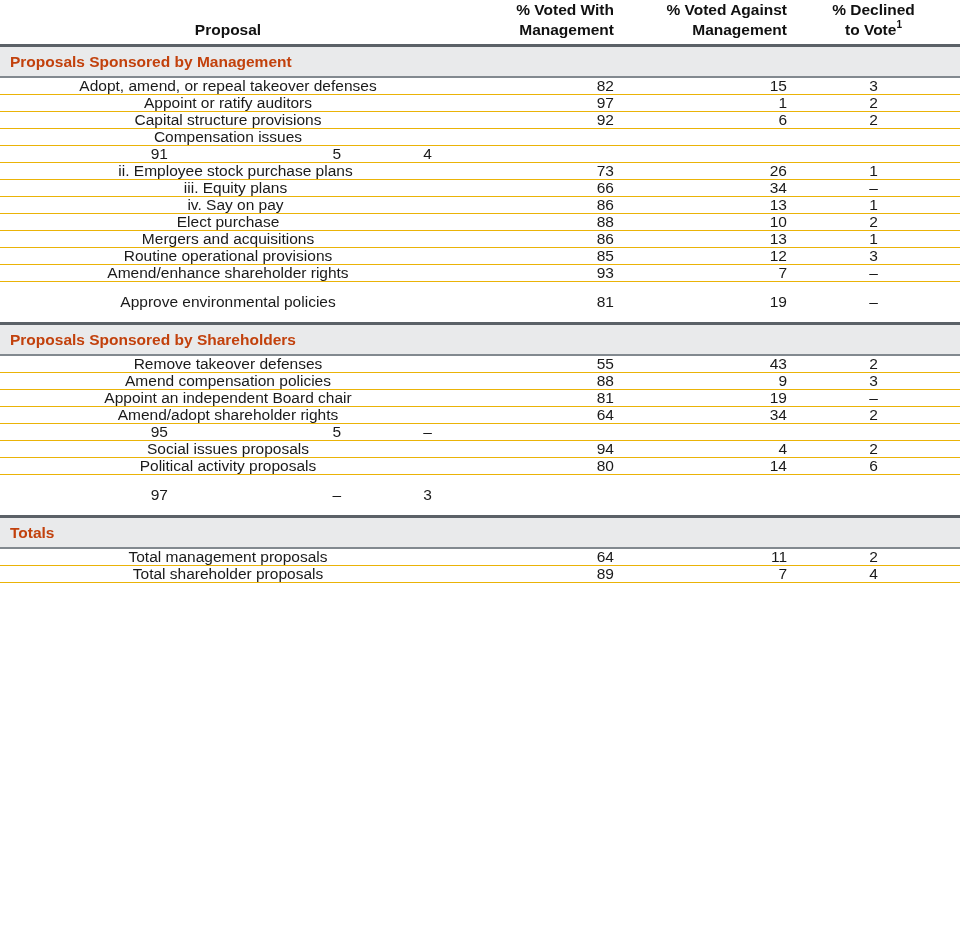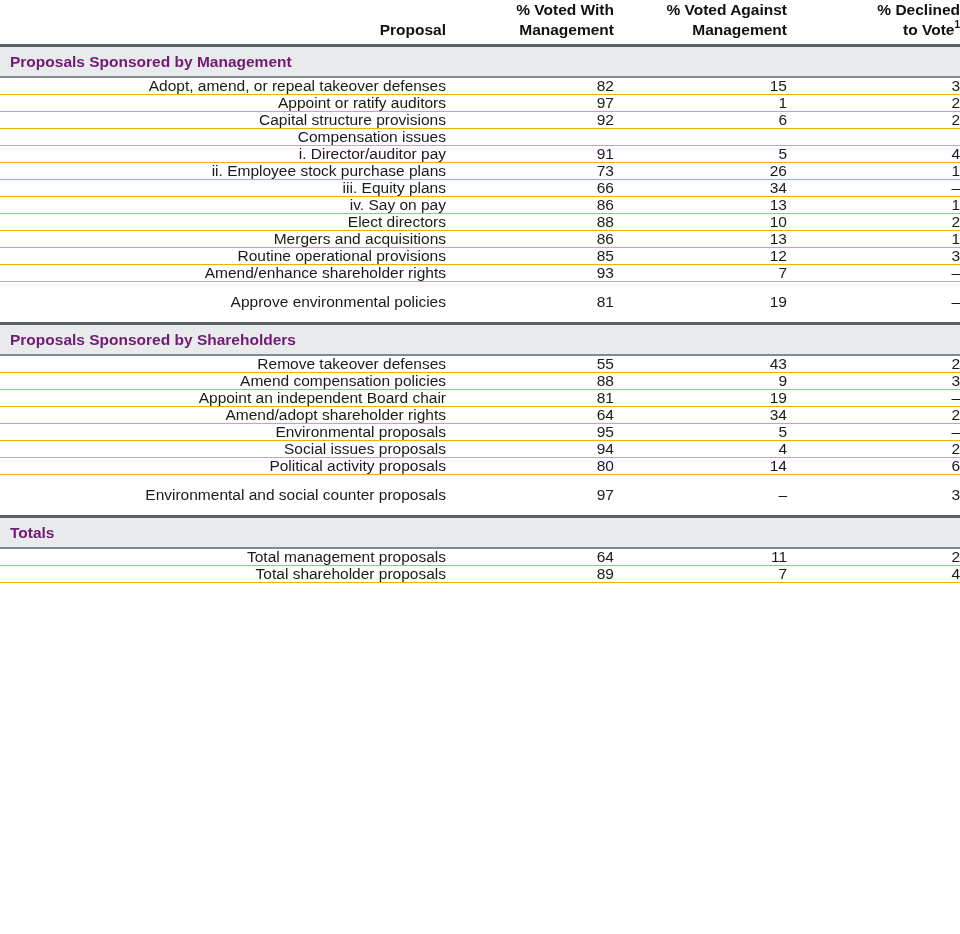--- a/index.html
+++ b/index.html
@@ -5,24 +5,24 @@
   * { margin:0; padding:0; box-sizing:border-box; }
   html,body { background:#ffffff; }
   body {
     font-family:"Liberation Sans", sans-serif;
     color:#1a1a1a;
     -webkit-font-smoothing:antialiased;
   }
   .vote-table { width:960px; }
 
   
-  .col-proposal { width:446px; text-align:right; padding-left:10px; }
+  .col-proposal { width:446px; text-align:center; padding-left:10px; }
   .col-with     { width:168px; text-align:right; }
   .col-against  { width:173px; text-align:right; }
-  .col-declined { width:173px; text-align:right; }
+  .col-declined { width:173px; text-align:center; }
 
   
   .thead {
     display:flex;
     align-items:flex-end;
     height:44px;
     padding-bottom:5px;
     font-weight:bold;
     font-size:15.5px;
     line-height:1.25;
@@ -34,21 +34,21 @@
   
   .section-band {
     height:34px;
     border-top:3px solid #5b6167;
     border-bottom:2px solid #82898f;
     background:#e9eaeb;
     display:flex;
     align-items:center;
     font-weight:bold;
     font-size:15.5px;
-    color:#701a75;
+    color:#c2410c;
     padding-left:10px;
   }
 
   
   .row {
     display:flex;
     align-items:center;
     height:17px;
     border-bottom:1px solid #eab308;
     font-size:15.5px;
@@ -101,21 +101,20 @@
         <div class="col-against">6</div>
         <div class="col-declined">2</div>
       </div>
       <div class="row">
         <div class="col-proposal">Compensation issues</div>
         <div class="col-with"></div>
         <div class="col-against"></div>
         <div class="col-declined"></div>
       </div>
       <div class="row indent">
-        <div class="col-proposal">i. Director/auditor pay</div>
         <div class="col-with">91</div>
         <div class="col-against">5</div>
         <div class="col-declined">4</div>
       </div>
       <div class="row indent">
         <div class="col-proposal">ii. Employee stock purchase plans</div>
         <div class="col-with">73</div>
         <div class="col-against">26</div>
         <div class="col-declined">1</div>
       </div>
@@ -125,21 +124,21 @@
         <div class="col-against">34</div>
         <div class="col-declined">–</div>
       </div>
       <div class="row indent">
         <div class="col-proposal">iv. Say on pay</div>
         <div class="col-with">86</div>
         <div class="col-against">13</div>
         <div class="col-declined">1</div>
       </div>
       <div class="row">
-        <div class="col-proposal">Elect directors</div>
+        <div class="col-proposal">Elect purchase</div>
         <div class="col-with">88</div>
         <div class="col-against">10</div>
         <div class="col-declined">2</div>
       </div>
       <div class="row">
         <div class="col-proposal">Mergers and acquisitions</div>
         <div class="col-with">86</div>
         <div class="col-against">13</div>
         <div class="col-declined">1</div>
       </div>
@@ -182,39 +181,37 @@
         <div class="col-against">19</div>
         <div class="col-declined">–</div>
       </div>
       <div class="row">
         <div class="col-proposal">Amend/adopt shareholder rights</div>
         <div class="col-with">64</div>
         <div class="col-against">34</div>
         <div class="col-declined">2</div>
       </div>
       <div class="row">
-        <div class="col-proposal">Environmental proposals</div>
         <div class="col-with">95</div>
         <div class="col-against">5</div>
         <div class="col-declined">–</div>
       </div>
       <div class="row">
         <div class="col-proposal">Social issues proposals</div>
         <div class="col-with">94</div>
         <div class="col-against">4</div>
         <div class="col-declined">2</div>
       </div>
       <div class="row">
         <div class="col-proposal">Political activity proposals</div>
         <div class="col-with">80</div>
         <div class="col-against">14</div>
         <div class="col-declined">6</div>
       </div>
       <div class="row no-border">
-        <div class="col-proposal">Environmental and social counter proposals</div>
         <div class="col-with">97</div>
         <div class="col-against">–</div>
         <div class="col-declined">3</div>
       </div>
       <div class="section-band">
         <span>Totals</span>
       </div>
       <div class="row">
         <div class="col-proposal">Total management proposals</div>
         <div class="col-with">64</div>

